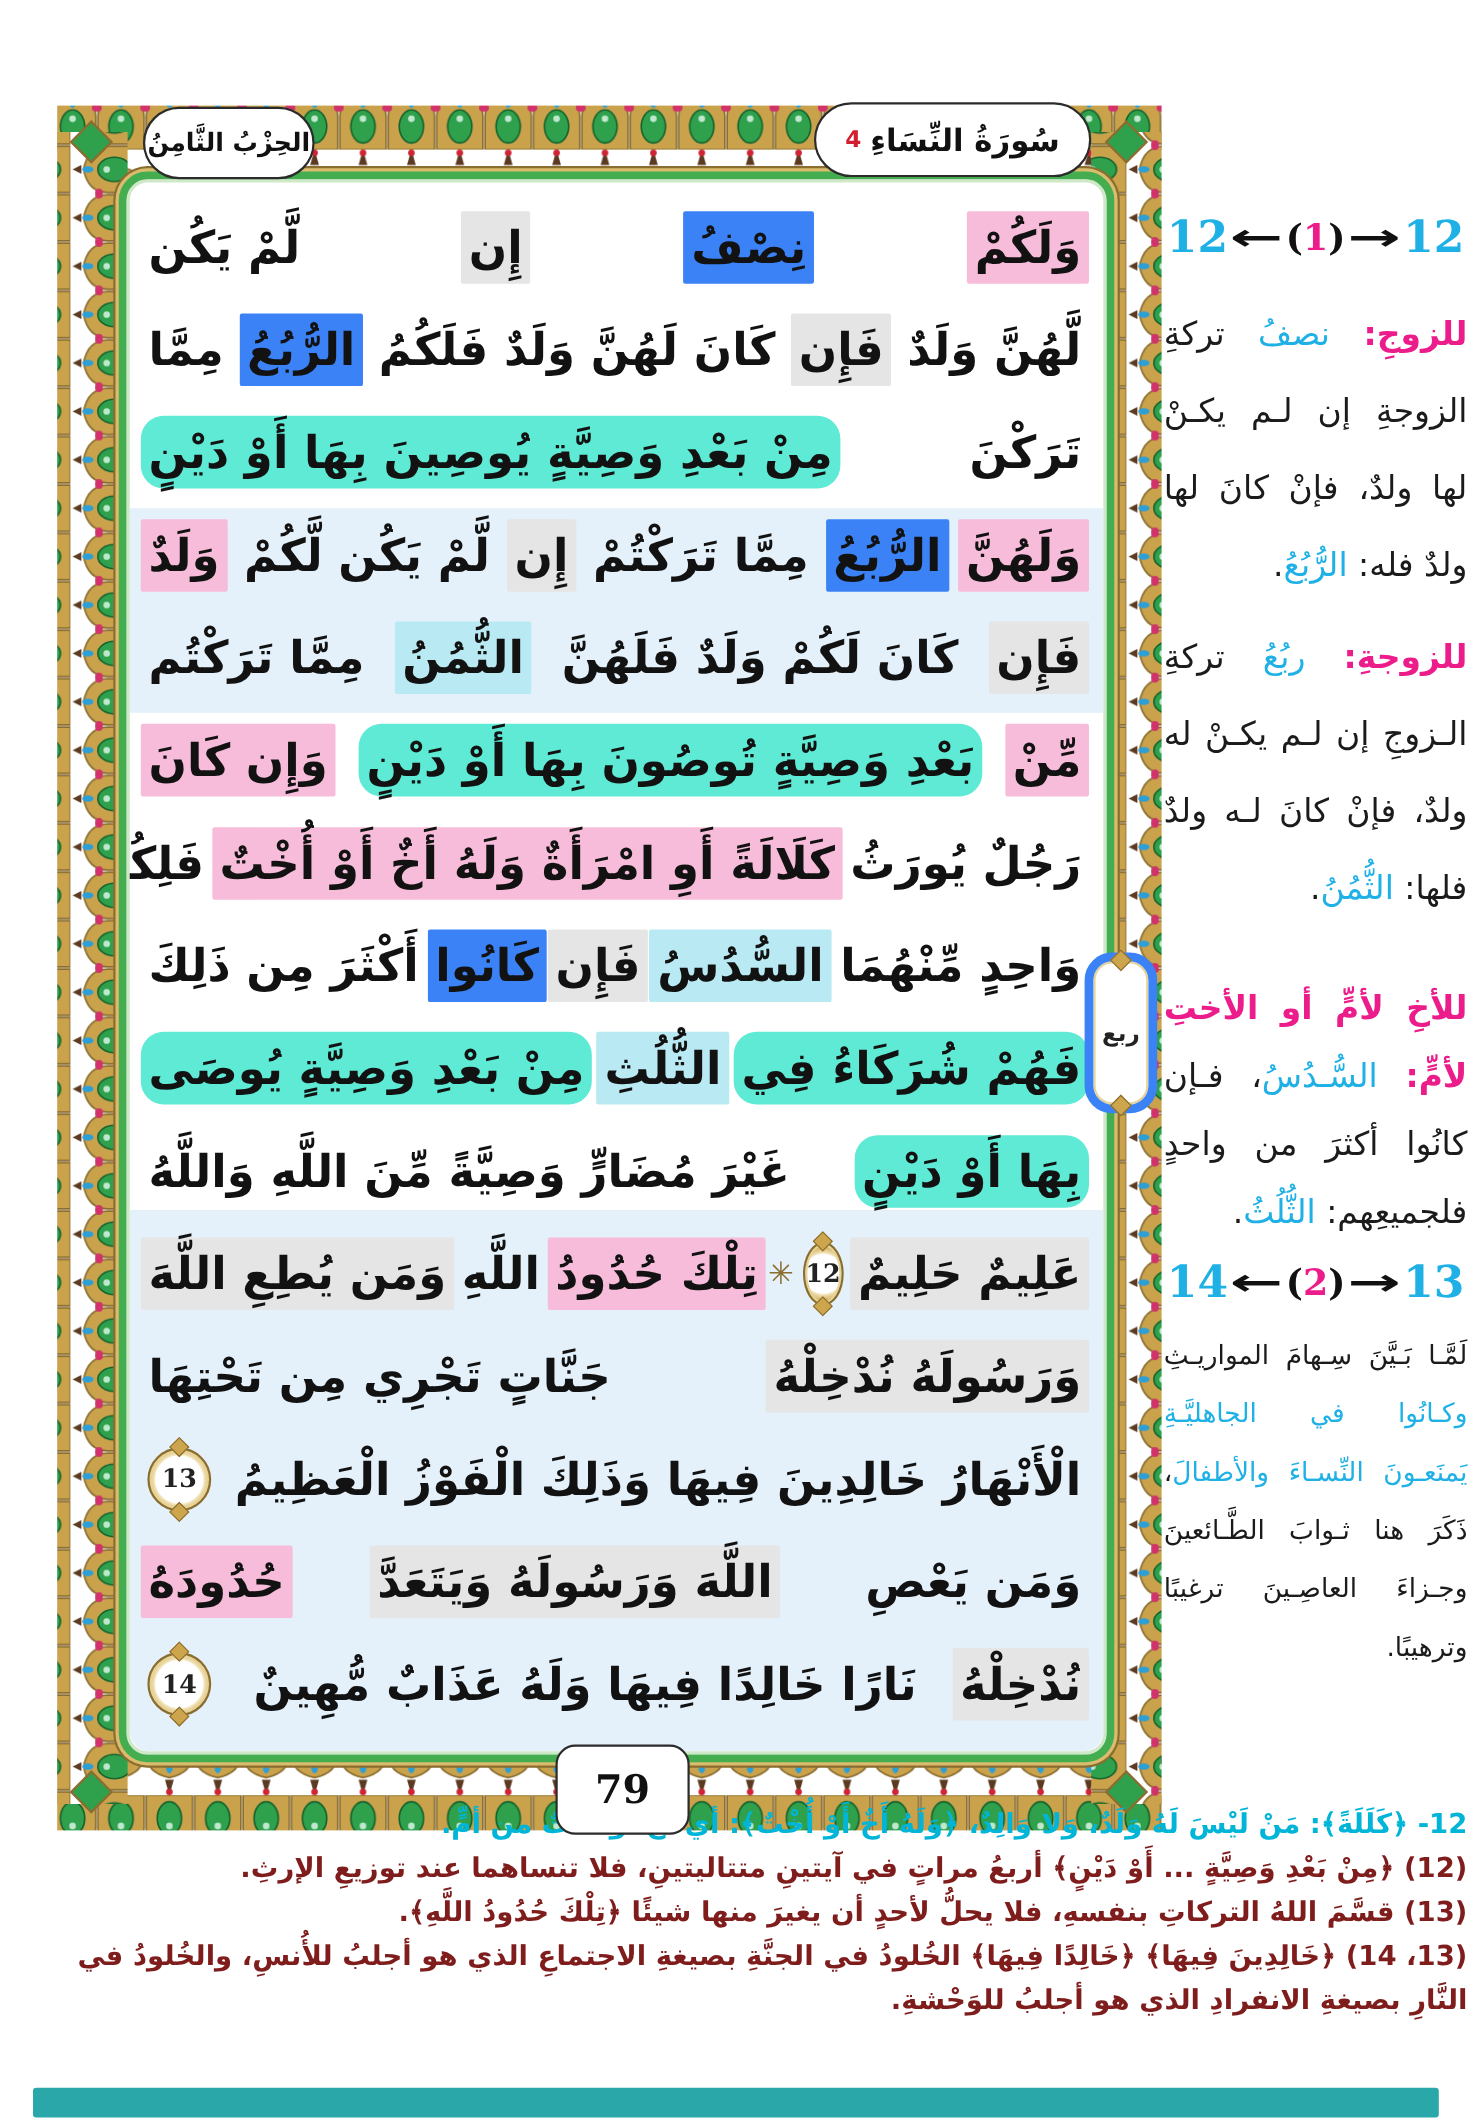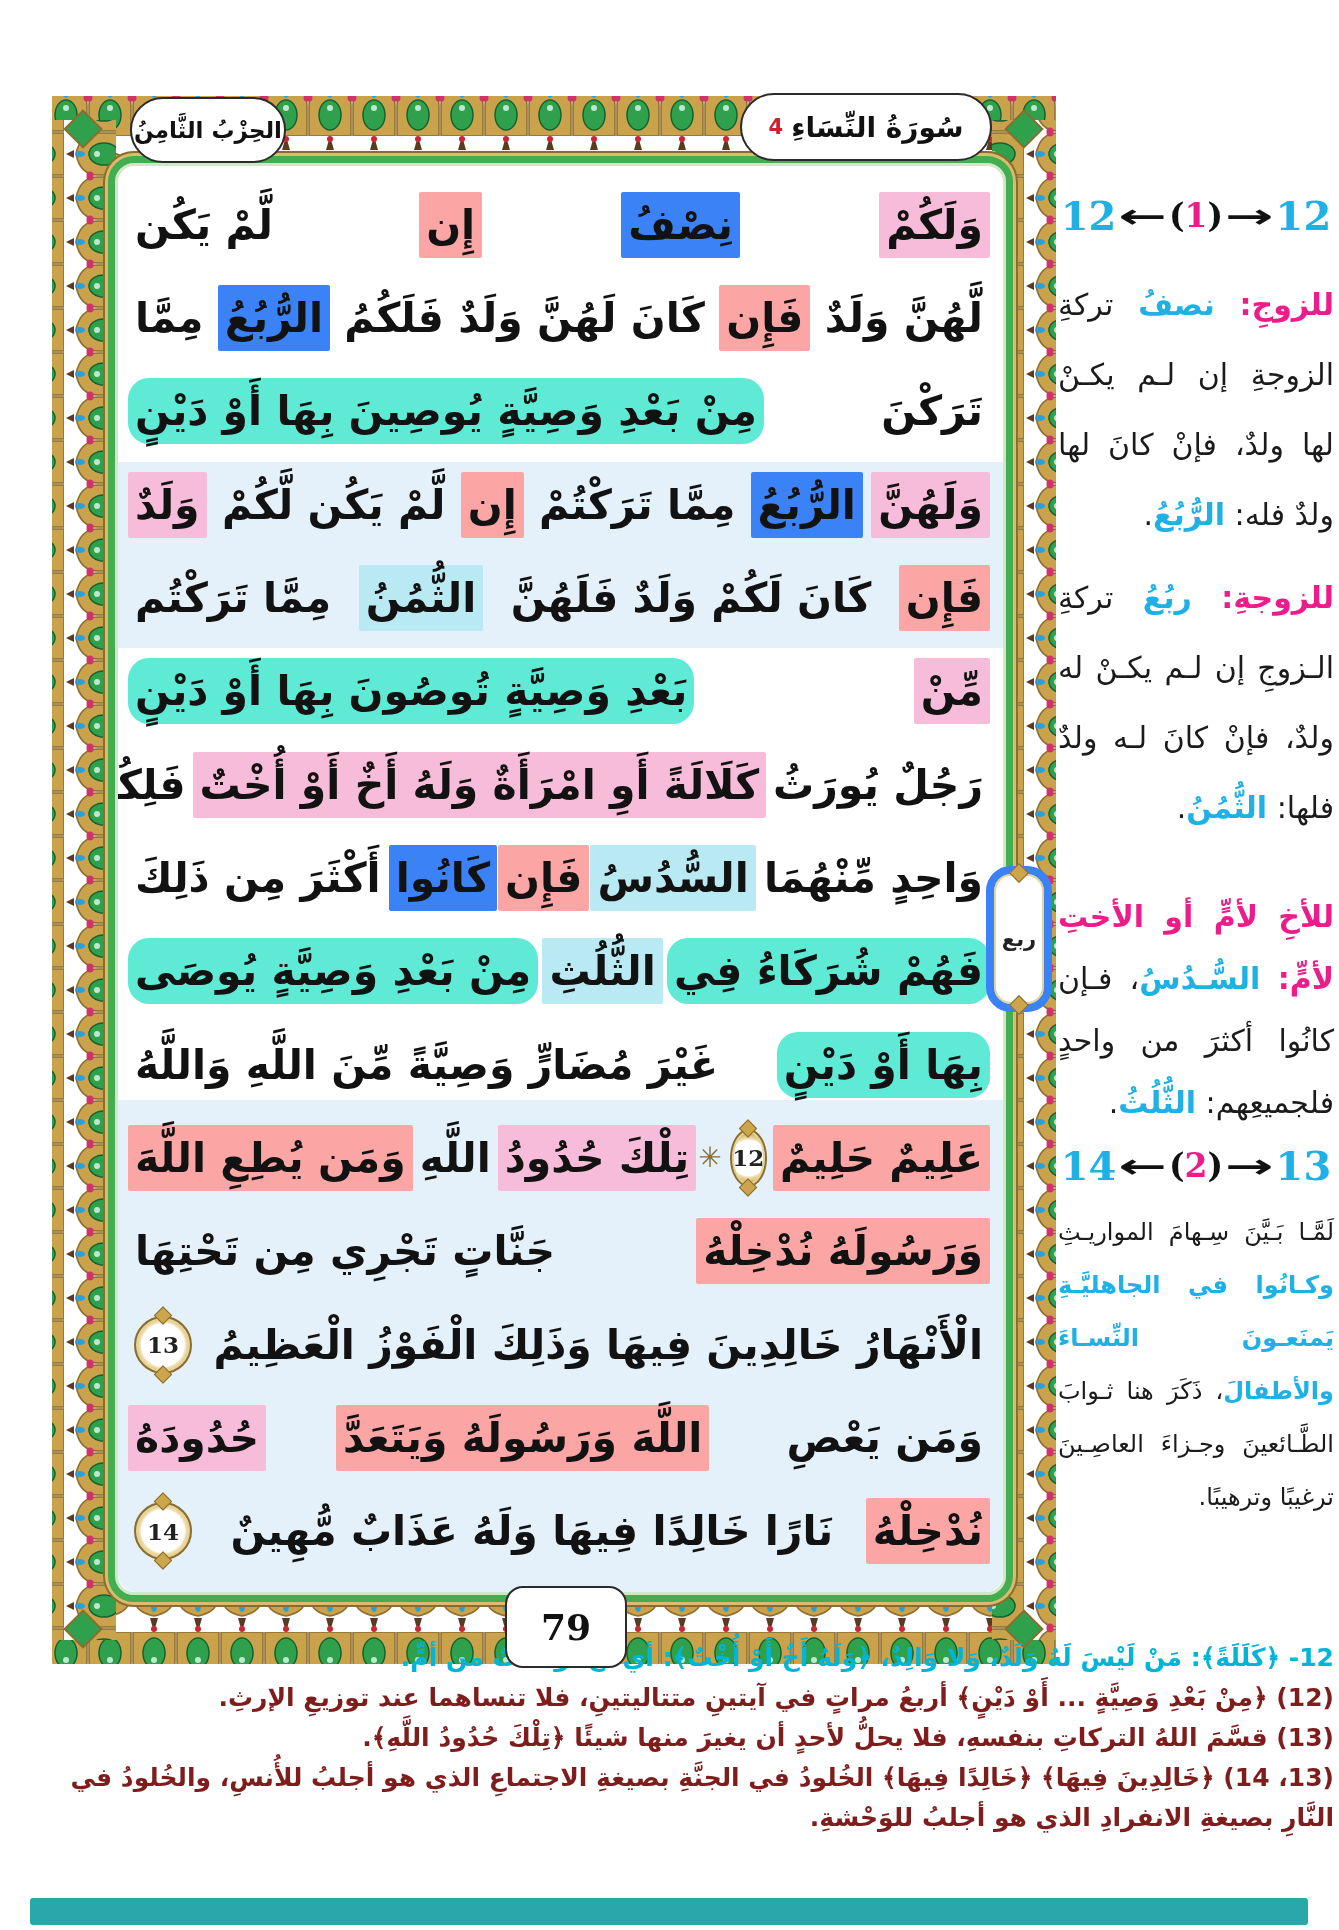--- a/index.html
+++ b/index.html
@@ -12,21 +12,21 @@
          box-shadow:0 0 0 3px #d9bc6d,0 0 0 5px #8a6d2f,inset 0 0 0 3px #cfe9c8;}
   .inner{position:absolute;left:118px;top:166px;width:885px;height:1426px;z-index:2;overflow:hidden;border-radius:18px;}
   .band{position:absolute;left:0;width:100%;background:#e4f1fa;}
   .band-a{top:296px;height:186px;}
   .band-b{top:934px;height:492px;}
   
   .qblock{position:absolute;left:10px;top:12px;width:862px;height:1400px;display:flex;flex-direction:column;}
   .qline{flex:1;display:flex;direction:rtl;justify-content:space-between;align-items:center;
          font-weight:bold;font-size:41px;color:#121212;}
   .qseg{padding:9px 7px;border-radius:2px;white-space:nowrap;}
-  .hl-yellow{background:#fca5a5;}
+  .hl-yellow{background:#e5e5e5;}
   .hl-pink{background:#f7bcd9;}
   .hl-blue{background:#3b82f6;}
   .hl-cyan{background:#b9e9f2;}
   .hl-orange{background:#5eead4;border-radius:21px;}
   .star{font-size:28px;color:#8a6d2f;padding:0 2px;}
   .medallion{position:relative;display:inline-flex;align-items:center;justify-content:center;
              width:54px;height:54px;border-radius:50%;
              background:radial-gradient(circle,#ffffff 56%,#f1e2b6 60%,#cda54c 80%,#fff 82%);
              border:2px solid #8a6d2f;box-shadow:inset 0 0 0 2px #e6d398;
              font-family:"DejaVu Serif",serif;font-size:23px;font-weight:bold;color:#222;margin:0 6px;}
@@ -56,21 +56,21 @@
           align-items:center;gap:4px;font-weight:bold;}
   .sb-ref .num{font-family:"DejaVu Serif",serif;font-size:40px;color:#1fb1e6;}
   .sb-ref .arrow{display:inline-block;font-size:34px;color:#111;transform:scaleX(1.7);padding:0 8px;}
   .sb-ref .paren{font-family:"DejaVu Serif",serif;font-size:33px;color:#111;font-weight:bold;}
   .sb-ref .paren .pnum{color:#ec1c8a;}
   .sb-para{position:absolute;right:0;width:276px;direction:rtl;text-align:justify;
            font-size:30px;line-height:70px;color:#1b1b1b;}
   .sb-para.tight{font-size:24px;line-height:53px;}
   .sb-para.mid{line-height:62px;}
   .c-pink{color:#ec1c8a;font-weight:bold;}
-  .c-cyan{color:#1fb1e6;font-weight:bold;}
+  .c-cyan{color:#1fb1e6;font-weight:normal;}
   
   .footnotes{position:absolute;left:36px;top:1638px;width:1298px;direction:rtl;text-align:right;
              font-weight:bold;font-size:25px;line-height:40px;z-index:2;}
   .footnote.teal{color:#00b5d8;}
   .footnote.pink{color:#7f1d1d;}
   
   .bottom-bar{position:absolute;left:30px;top:1898px;width:1278px;height:27px;background:#2aa7a8;
               border-radius:3px;z-index:2;}
 </style>
 </head>
@@ -158,20 +158,21 @@
         </div>
         <div class="qline">
           <span class="qseg hl-yellow">فَإِن</span>
           <span class="qseg">كَانَ لَكُمْ وَلَدٌ فَلَهُنَّ</span>
           <span class="qseg hl-cyan">الثُّمُنُ</span>
           <span class="qseg">مِمَّا تَرَكْتُم</span>
         </div>
         <div class="qline">
           <span class="qseg hl-pink">مِّنْ</span>
           <span class="qseg hl-orange">بَعْدِ وَصِيَّةٍ تُوصُونَ بِهَا أَوْ دَيْنٍ</span>
+          <span class="qseg hl-pink">وَإِن كَانَ</span>
         </div>
         <div class="qline">
           <span class="qseg">رَجُلٌ يُورَثُ</span>
           <span class="qseg hl-pink">كَلَالَةً أَوِ امْرَأَةٌ وَلَهُ أَخٌ أَوْ أُخْتٌ</span>
           <span class="qseg">فَلِكُلِّ</span>
         </div>
         <div class="qline">
           <span class="qseg">وَاحِدٍ مِّنْهُمَا</span>
           <span class="qseg hl-cyan">السُّدُسُ</span>
           <span class="qseg hl-yellow">فَإِن</span>

